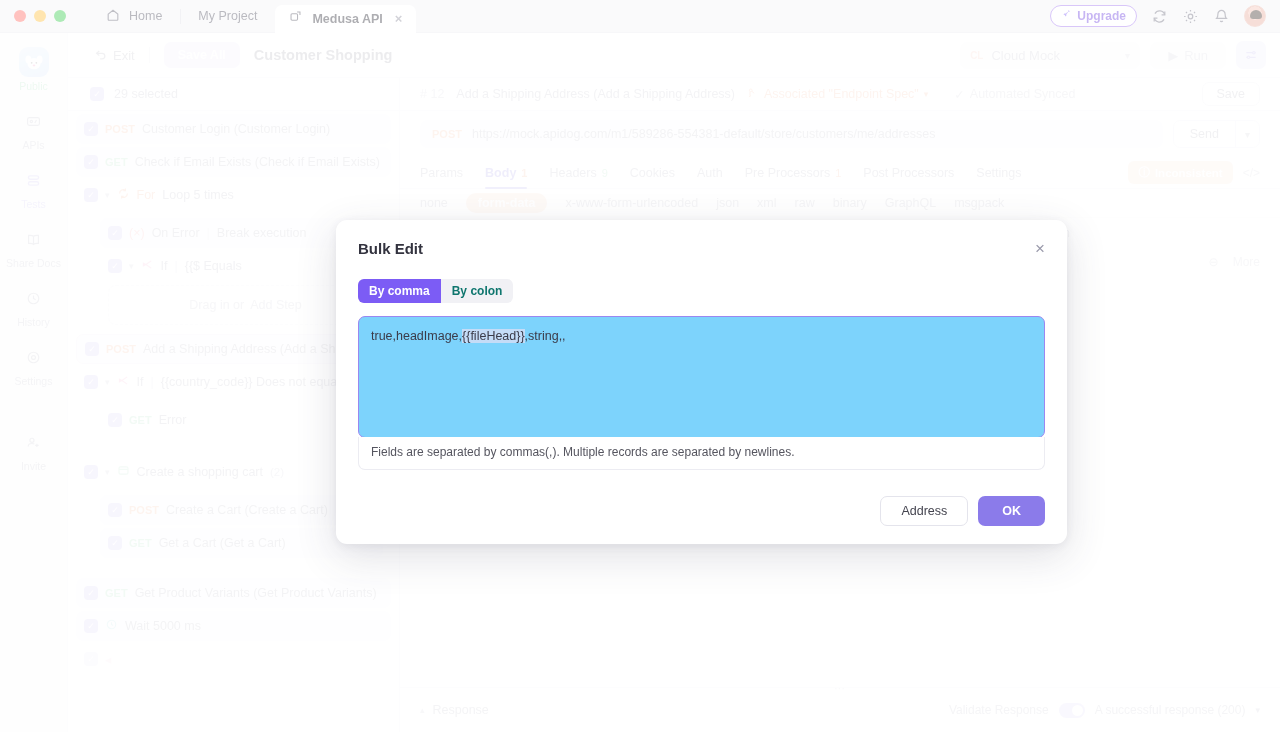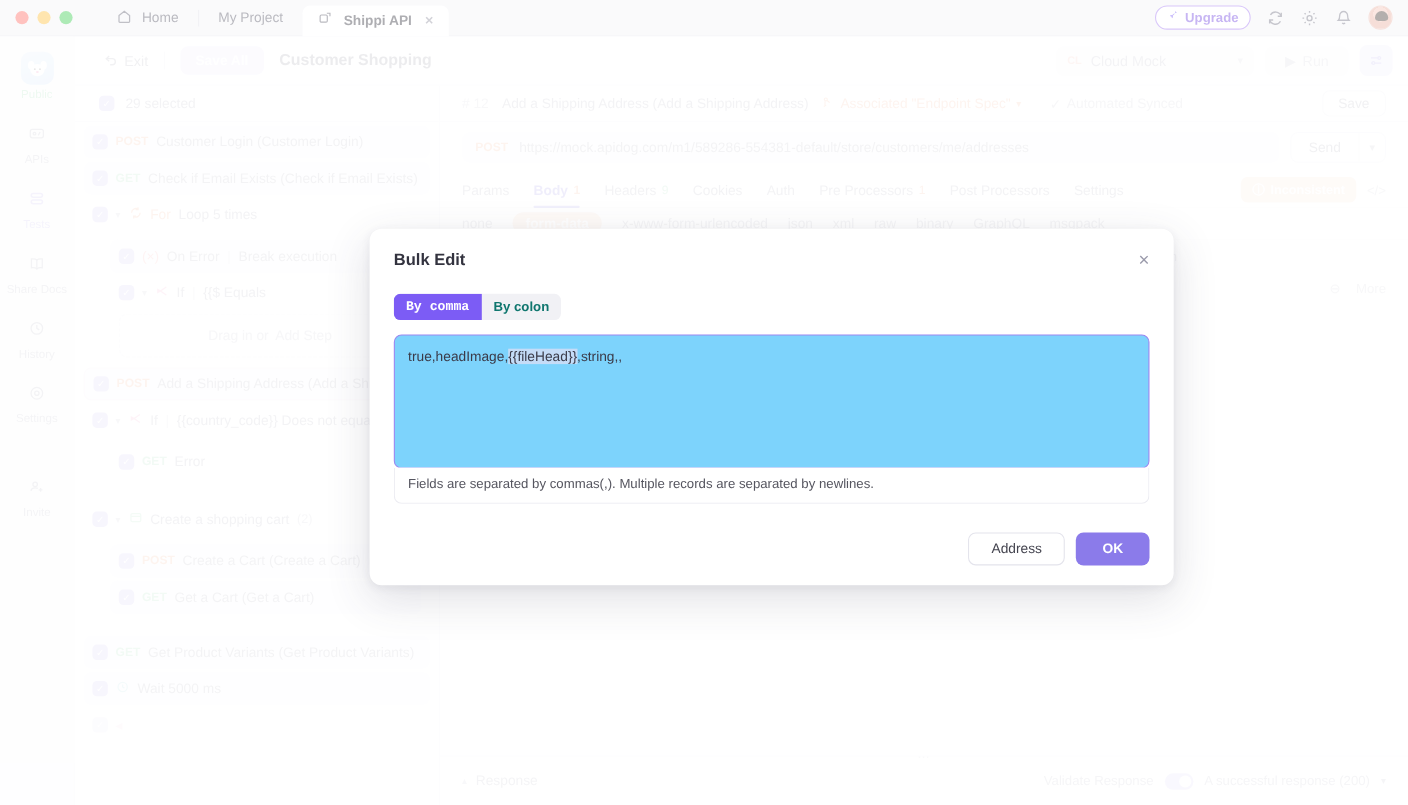--- a/index.html
+++ b/index.html
@@ -141,32 +141,32 @@
   .tr-right{margin-left:auto;display:flex;align-items:center;gap:14px;}
   .respbar{position:absolute;left:0;right:0;bottom:0;height:45px;border-top:1px solid #f0f0f5;display:flex;align-items:center;padding:0 20px;font-size:12.5px;color:#a0a0b0;background:#fff;}
   .resp-right{margin-left:auto;display:flex;align-items:center;gap:10px;font-size:12px;color:#a8a8b8;}
   .toggle{width:26px;height:15px;border-radius:8px;background:#cdc4f3;position:relative;}
   .toggle::after{content:"";position:absolute;right:2px;top:2px;width:11px;height:11px;border-radius:50%;background:#fff;}
   .grip{position:absolute;left:50%;transform:translateX(-50%);top:-6px;font-size:11px;color:#d6d6e0;letter-spacing:1px;}
 
   
   .scrim { position:absolute; inset:0; background:rgba(255,255,255,0.62); }
   .modal {
-    position:absolute; left:336px; top:208px; width:731px;
+    position:absolute; left:336px; top:220px; width:731px;
     background:#fff; border-radius:11px;
     box-shadow:0 12px 40px rgba(60,60,90,.16), 0 2px 8px rgba(60,60,90,.08);
     padding:20px 22px 18px;
   }
   .mo-head{display:flex;align-items:center;}
   .mo-title{font-size:15px;color:#33333f;font-weight:bold;}
   .mo-close{margin-left:auto;font-size:17px;color:#9a9aab;line-height:1;}
   .mo-ctrls{display:flex;align-items:center;gap:14px;margin-top:22px;}
   .seg{display:flex;border-radius:6px;overflow:hidden;background:#f1f1f5;}
   .seg-b{font-size:12px;padding:5px 11px;color:#0f766e;font-weight:bold;}
-  .seg-b.on{background:#7c5cf5;color:#fff;font-family:Liberation Mono, monospace;}
+  .seg-b.on{background:#7c5cf5;color:#fff;}
   .fmt{font-size:12.5px;color:#4c4c5c;}
   .ta-display{
     margin-top:13px;width:100%;height:122px;border:1px solid #9b87f0;border-radius:7px;
     padding:10px 12px;font-size:12.5px;color:#3b3b49;background:#7dd3fc;line-height:1.5;
   }
   .hl{background:#c5dcf7;}
   .hint{border:1px solid #ececf2;border-top:none;border-radius:0 0 7px 7px;margin-top:-1px;padding:6px 12px 8px;background:#fff;}
   .hint-l{font-size:12px;color:#55555f;line-height:1.5;}
   .hint-link{color:#7c5cf5;}
   .mo-foot{display:flex;justify-content:flex-end;gap:10px;margin-top:26px;}
@@ -198,21 +198,21 @@
         <div class="tb-item">
           <span>My Project</span>
         </div>
         <div class="tb-item active">
           <span class="ic">
             <svg viewBox="0 0 16 16" width="13" height="13" fill="none" stroke="#4a4a5a" stroke-width="1.3">
                 <rect x="2.5" y="4.5" width="8" height="8" rx="1.4"></rect>
                 <path d="M10 2.5h3.5V6"></path>
               </svg>
           </span>
-          <span>Shippi API</span>
+          <span>Medusa API</span>
           <span class="tb-close">×</span>
         </div>
       </div>
       <div class="tb-right">
         <div class="upgrade">
           <span>
             <svg viewBox="0 0 16 16" width="11" height="11" fill="#7c5cf5">
                 <path d="M13.5 2.5c-3 0-5.4 1.4-7 3.6L4 6l-1.6 1.6 2.3 1 .2.2 1 2.3L7.5 9.5l-.1-2.4C9.6 5.5 11 3.1 11 .1z" transform="translate(1.5,1.5) scale(0.85)"></path>
               </svg>
           </span>

